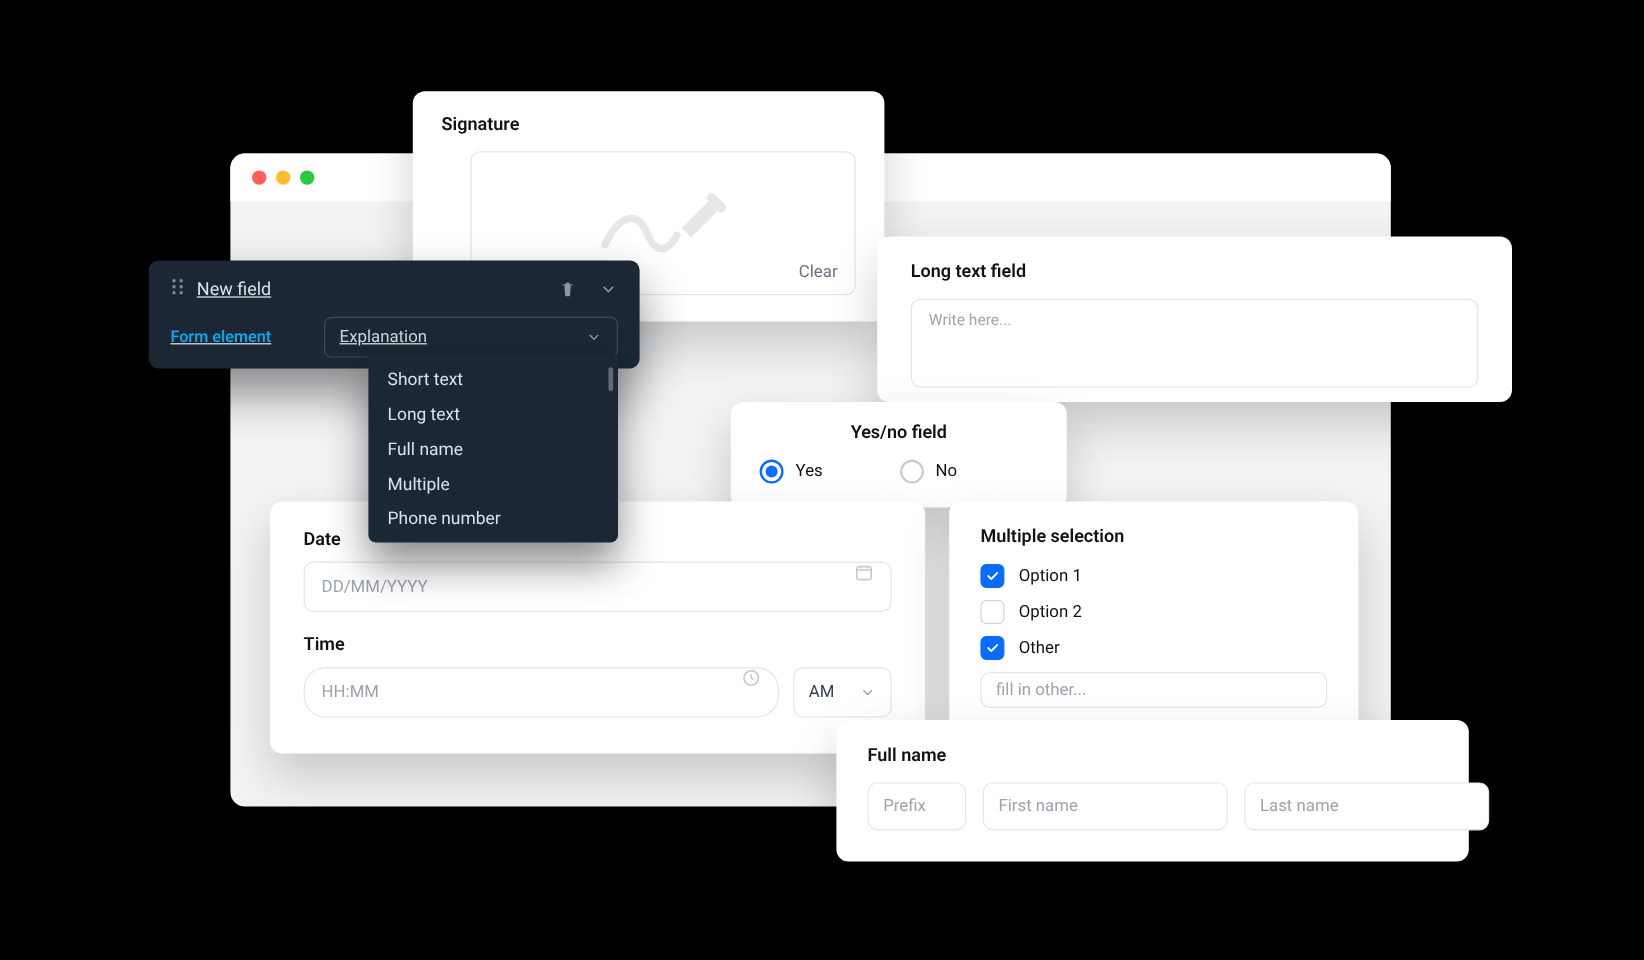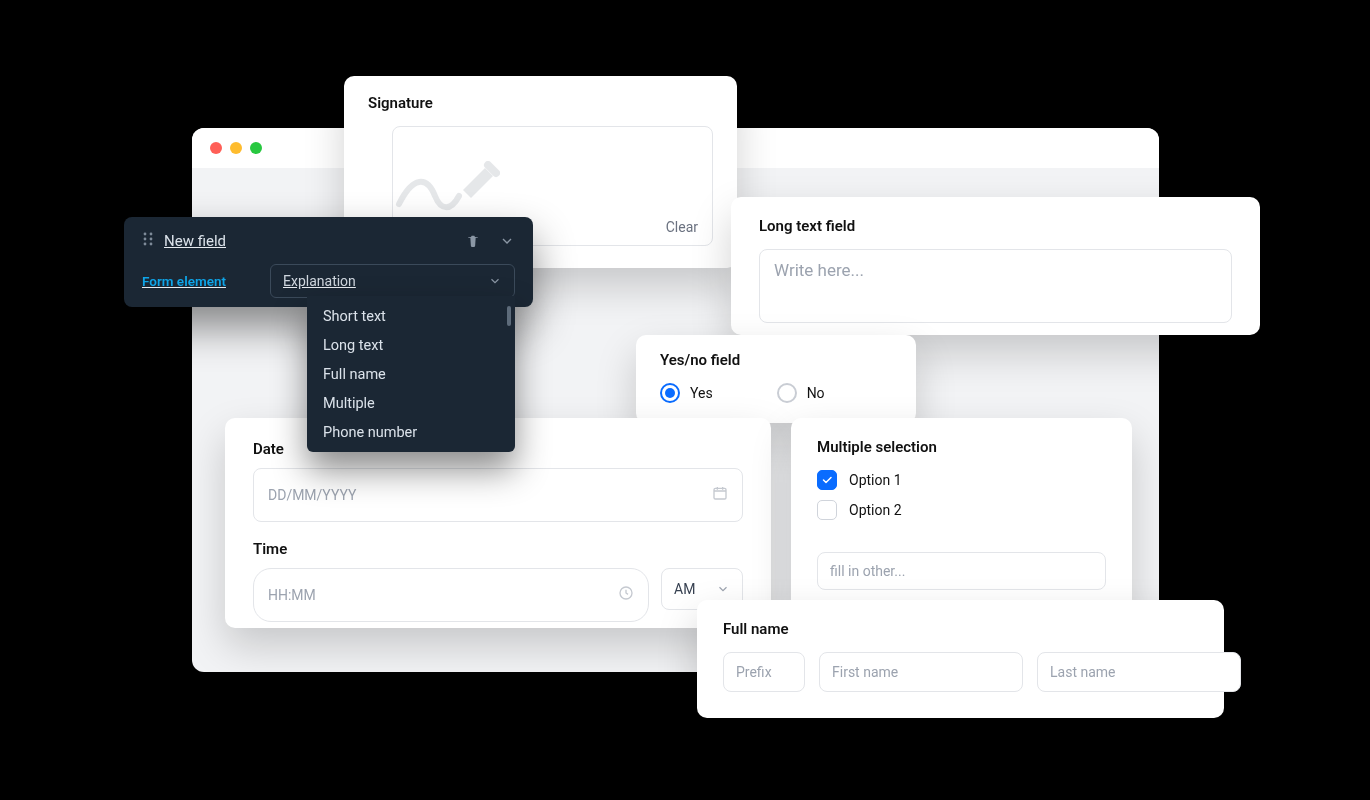--- a/index.html
+++ b/index.html
@@ -42,58 +42,58 @@
 
   
   .signature { left: 344px; top: 76px; width: 393px; height: 192px; padding: 18px 24px 20px; }
   .sig-pad {
     border: 1px solid #e3e5e9;
     border-radius: 8px;
     height: 120px;
     position: relative;
     display: flex;
     align-items: center;
-    justify-content: flex-start;
+    justify-content: center;
     margin-left: 24px;
   }
   .sig-pad svg { opacity: .25; }
   .sig-clear { position: absolute; right: 14px; bottom: 10px; color: #6b7280; font-size: 14px; cursor: pointer; }
 
   
   .longtext { left: 731px; top: 197px; width: 529px; height: 138px; }
   .longtext textarea {
     width: 100%; height: 74px;
     border: 1px solid #e3e5e9;
     border-radius: 8px;
     padding: 10px 14px;
-    font-size: 17px;
+    font-size: 13px;
     color: #374151;
     resize: none;
     outline: none;
   }
   .longtext textarea::placeholder { color: #9ca3af; }
 
   
-  .yesno { left: 636px; top: 335px; width: 280px; height: 88px; padding: 16px 24px 20px; }
+  .yesno { left: 609px; top: 335px; width: 280px; height: 88px; padding: 16px 24px 20px; text-align: center; }
   .yesno .row { display: flex; gap: 64px; margin-top: 4px; }
   .radio { display: inline-flex; align-items: center; gap: 10px; font-size: 14px; color: #111; cursor: pointer; }
   .radio .circ {
     width: 20px; height: 20px; border: 2px solid #c9cdd4; border-radius: 50%;
     display: inline-flex; align-items: center; justify-content: center;
   }
   .radio.selected .circ { border-color: #0a6cff; }
   .radio.selected .circ::after { content: ""; width: 10px; height: 10px; border-radius: 50%; background: #0a6cff; }
 
   
   .datetime { left: 225px; top: 418px; width: 546px; height: 210px; padding: 22px 28px; }
   .datetime .lbl { font-size: 15px; font-weight: 600; color: #111; margin-bottom: 10px; }
   .input-wrap {
-    display: flex; align-items: center; gap: 10px;
+    display: flex; gap: 10px;
     border: 1px solid #e3e5e9; border-radius: 8px;
-    height: 54px; padding: 0 14px;
+    height: 42px; padding: 0 14px;
   }
   .input-wrap input { border: none; outline: none; flex: 1; font-size: 14px; color: #374151; background: transparent; }
   .input-wrap input::placeholder { color: #9ca3af; }
   .input-wrap .icon { color: #c5c9d0; }
   .time-row { display: flex; gap: 12px; margin-top: 0; }
   .time-row .input-wrap { flex: 1; border-radius: 18px; }
   .ampm {
     width: 82px; height: 42px;
     border: 1px solid #e3e5e9; border-radius: 8px;
     display: flex; align-items: center; justify-content: space-between;
@@ -257,20 +257,28 @@
         <svg width="12" height="12" viewBox="0 0 24 24" fill="none" stroke-width="3" stroke-linecap="round" stroke-linejoin="round">
             <path d="M5 12l5 5L20 7"></path>
           </svg>
       </span>
       <span>Option 1</span>
     </div>
     <div class="chk-row">
       <span class="chk"></span>
       <span>Option 2</span>
     </div>
+    <div class="chk-row">
+      <span class="chk on">
+        <svg width="12" height="12" viewBox="0 0 24 24" fill="none" stroke-width="3" stroke-linecap="round" stroke-linejoin="round">
+            <path d="M5 12l5 5L20 7"></path>
+          </svg>
+      </span>
+      <span>Other</span>
+    </div>
     <input class="other-input" placeholder="fill in other..." style="">
   </div>
 
   <div class="card fullname">
     <h4>Full name</h4>
     <div class="fn-row">
       <input class="prefix" placeholder="Prefix" style="">
       <input class="first" placeholder="First name" style="">
       <input class="last" placeholder="Last name" style="">
     </div>

